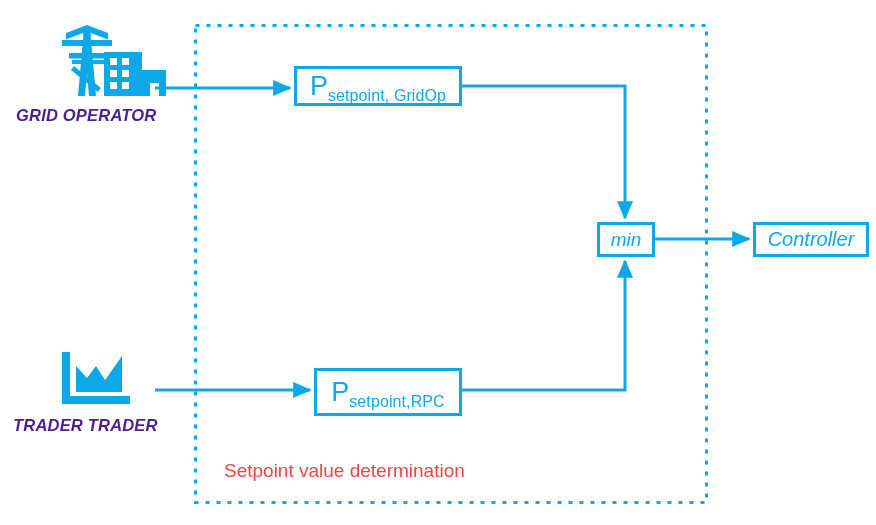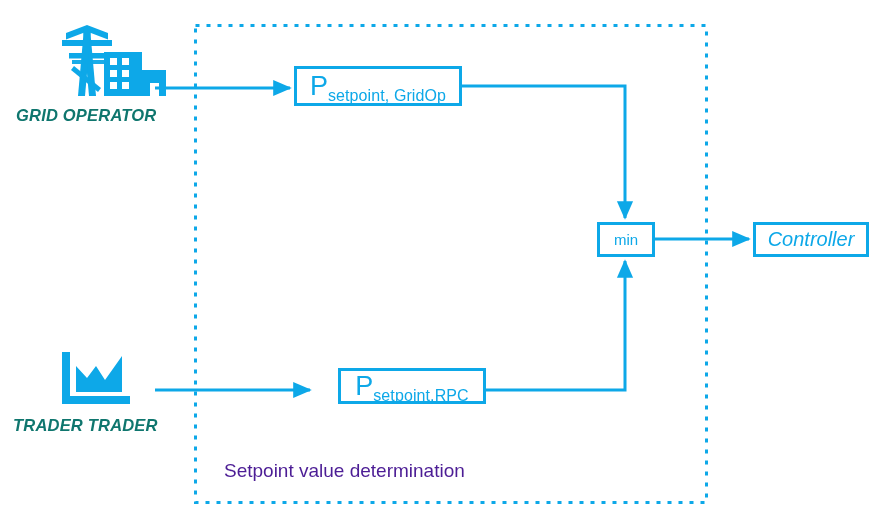--- a/index.html
+++ b/index.html
@@ -20,41 +20,41 @@
     top: 0;
     width: 876px;
     height: 525px;
   }
   .actor-label {
     position: absolute;
     font-weight: bold;
     font-style: italic;
     font-size: 16.5px;
     letter-spacing: 0.2px;
-    color: #0f766e;
+    color: #4c1d95;
     white-space: nowrap;
   }
   #grid-operator-label { left: 16px; top: 106px; }
   #energy-trader-label { left: 13px; top: 416px; }
 
   .node-box {
     position: absolute;
     box-sizing: border-box;
     border: 3px solid #0DA8E8;
     background: #ffffff;
     display: flex;
     align-items: center;
     justify-content: center;
     color: #0DA8E8;
   }
   #box-setpoint-gridop {
     left: 294px; top: 66px; width: 168px; height: 40px;
   }
   #box-setpoint-rpc {
-    left: 314px; top: 368px; width: 148px; height: 36px; margin-left: 24px;
+    left: 314px; top: 368px; width: 148px; height: 48px;
   }
   #box-min {
     left: 597px; top: 222px; width: 58px; height: 35px;
   }
   #box-controller {
     left: 753px; top: 222px; width: 116px; height: 35px; font-style: italic;
   }
 
   .formula {
     display: inline-block;
@@ -69,28 +69,28 @@
     font-size: 16px;
     position: relative;
     top: 6px;
     letter-spacing: 0.1px;
     text-align: right;
   }
   .plain-label {
     font-size: 20px;
     white-space: nowrap;
   }
-  #min-label { font-size: 15px; }
+  #min-label { font-size: 19px; font-style: italic; }
 
   #region-caption {
     position: absolute;
     left: 224px;
     top: 460px;
     font-size: 19px;
-    color: #4c1d95;
+    color: #ef4444;
     white-space: nowrap;
   }
 </style>
 </head>
 <body>
 
 <svg id="diagram" viewBox="0 0 876 525" xmlns="http://www.w3.org/2000/svg">
   <defs>
     <marker id="arrowhead" markerWidth="7" markerHeight="7" refX="5.6" refY="3" orient="auto" markerUnits="strokeWidth">
       <path d="M0,0.3 L6.2,3 L0,5.7 z" fill="#0DA8E8"></path>

